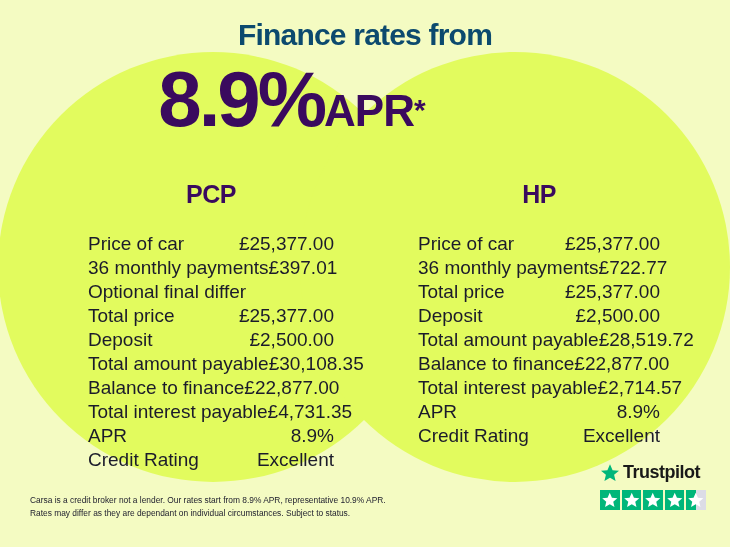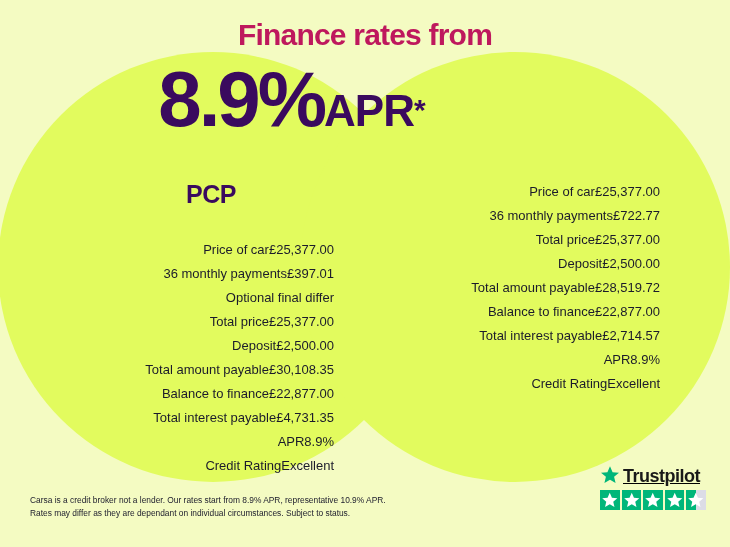--- a/index.html
+++ b/index.html
@@ -39,21 +39,21 @@
   }
 
   
   .headline {
     position:absolute;
     top:18px; left:0; width:730px;
     text-align:center;
     font-size:30px;
     font-weight:bold;
     letter-spacing:-0.8px;
-    color:#be185d;
+    color:#0c4a6e;
   }
 
   .rate-line {
     position:absolute;
     top:60px; left:0; width:584px;
     text-align:center;
     color:#3a0a5e;
     white-space:nowrap;
     line-height:1;
   }
@@ -82,30 +82,30 @@
   }
   .plan.pcp { left:88px;  width:246px; }
   .plan.hp  { left:418px; width:242px; }
 
   .plan-title {
     text-align:center;
     font-size:25px;
     font-weight:bold;
     color:#3a0a5e;
     letter-spacing:-0.5px;
-    margin-bottom:29px;
+    margin-bottom:23px;
   }
 
   .rows { width:100%; }
 
   .row {
     display:flex;
-    justify-content:flex-end;
+    justify-content:space-between;
     align-items:baseline;
-    font-size:13px;
+    font-size:19px;
     color:#1b1b2b;
     line-height:24px;
     white-space:nowrap;
   }
   .row.highlight .row-label,
   .row.highlight .row-value { font-weight:normal; }
 
   .row-label { text-align:left; }
   .row-value { text-align:right; }
 
@@ -121,25 +121,24 @@
   }
 
   .trustpilot {
     position:absolute;
     right:22px;
     top:463px;
     width:108px;
   }
   .tp-wordmark {
     display:flex;
-    align-items:flex-end;
+    align-items:flex-start;
     justify-content:flex-start;
     gap:3px;
     height:22px;
-    text-decoration:underline;
   }
   .tp-logo-star { width:20px; height:20px; display:block; }
   .tp-name {
     font-size:18px;
     font-weight:bold;
     color:#191919;
     letter-spacing:-0.5px;
     line-height:1;
   }
   .tp-stars {
@@ -222,20 +221,21 @@
           <span class="row-value">8.9%</span>
         </div>
         <div class="row">
           <span class="row-label">Credit Rating</span>
           <span class="row-value">Excellent</span>
         </div>
       </div>
   </div>
 
   <div class="plan hp">
+    <div class="plan-title">HP</div>
     <div class="rows">
         <div class="row">
           <span class="row-label">Price of car</span>
           <span class="row-value">£25,377.00</span>
         </div>
         <div class="row highlight">
           <span class="row-label">36 monthly payments</span>
           <span class="row-value">£722.77</span>
         </div>
         <div class="row">

